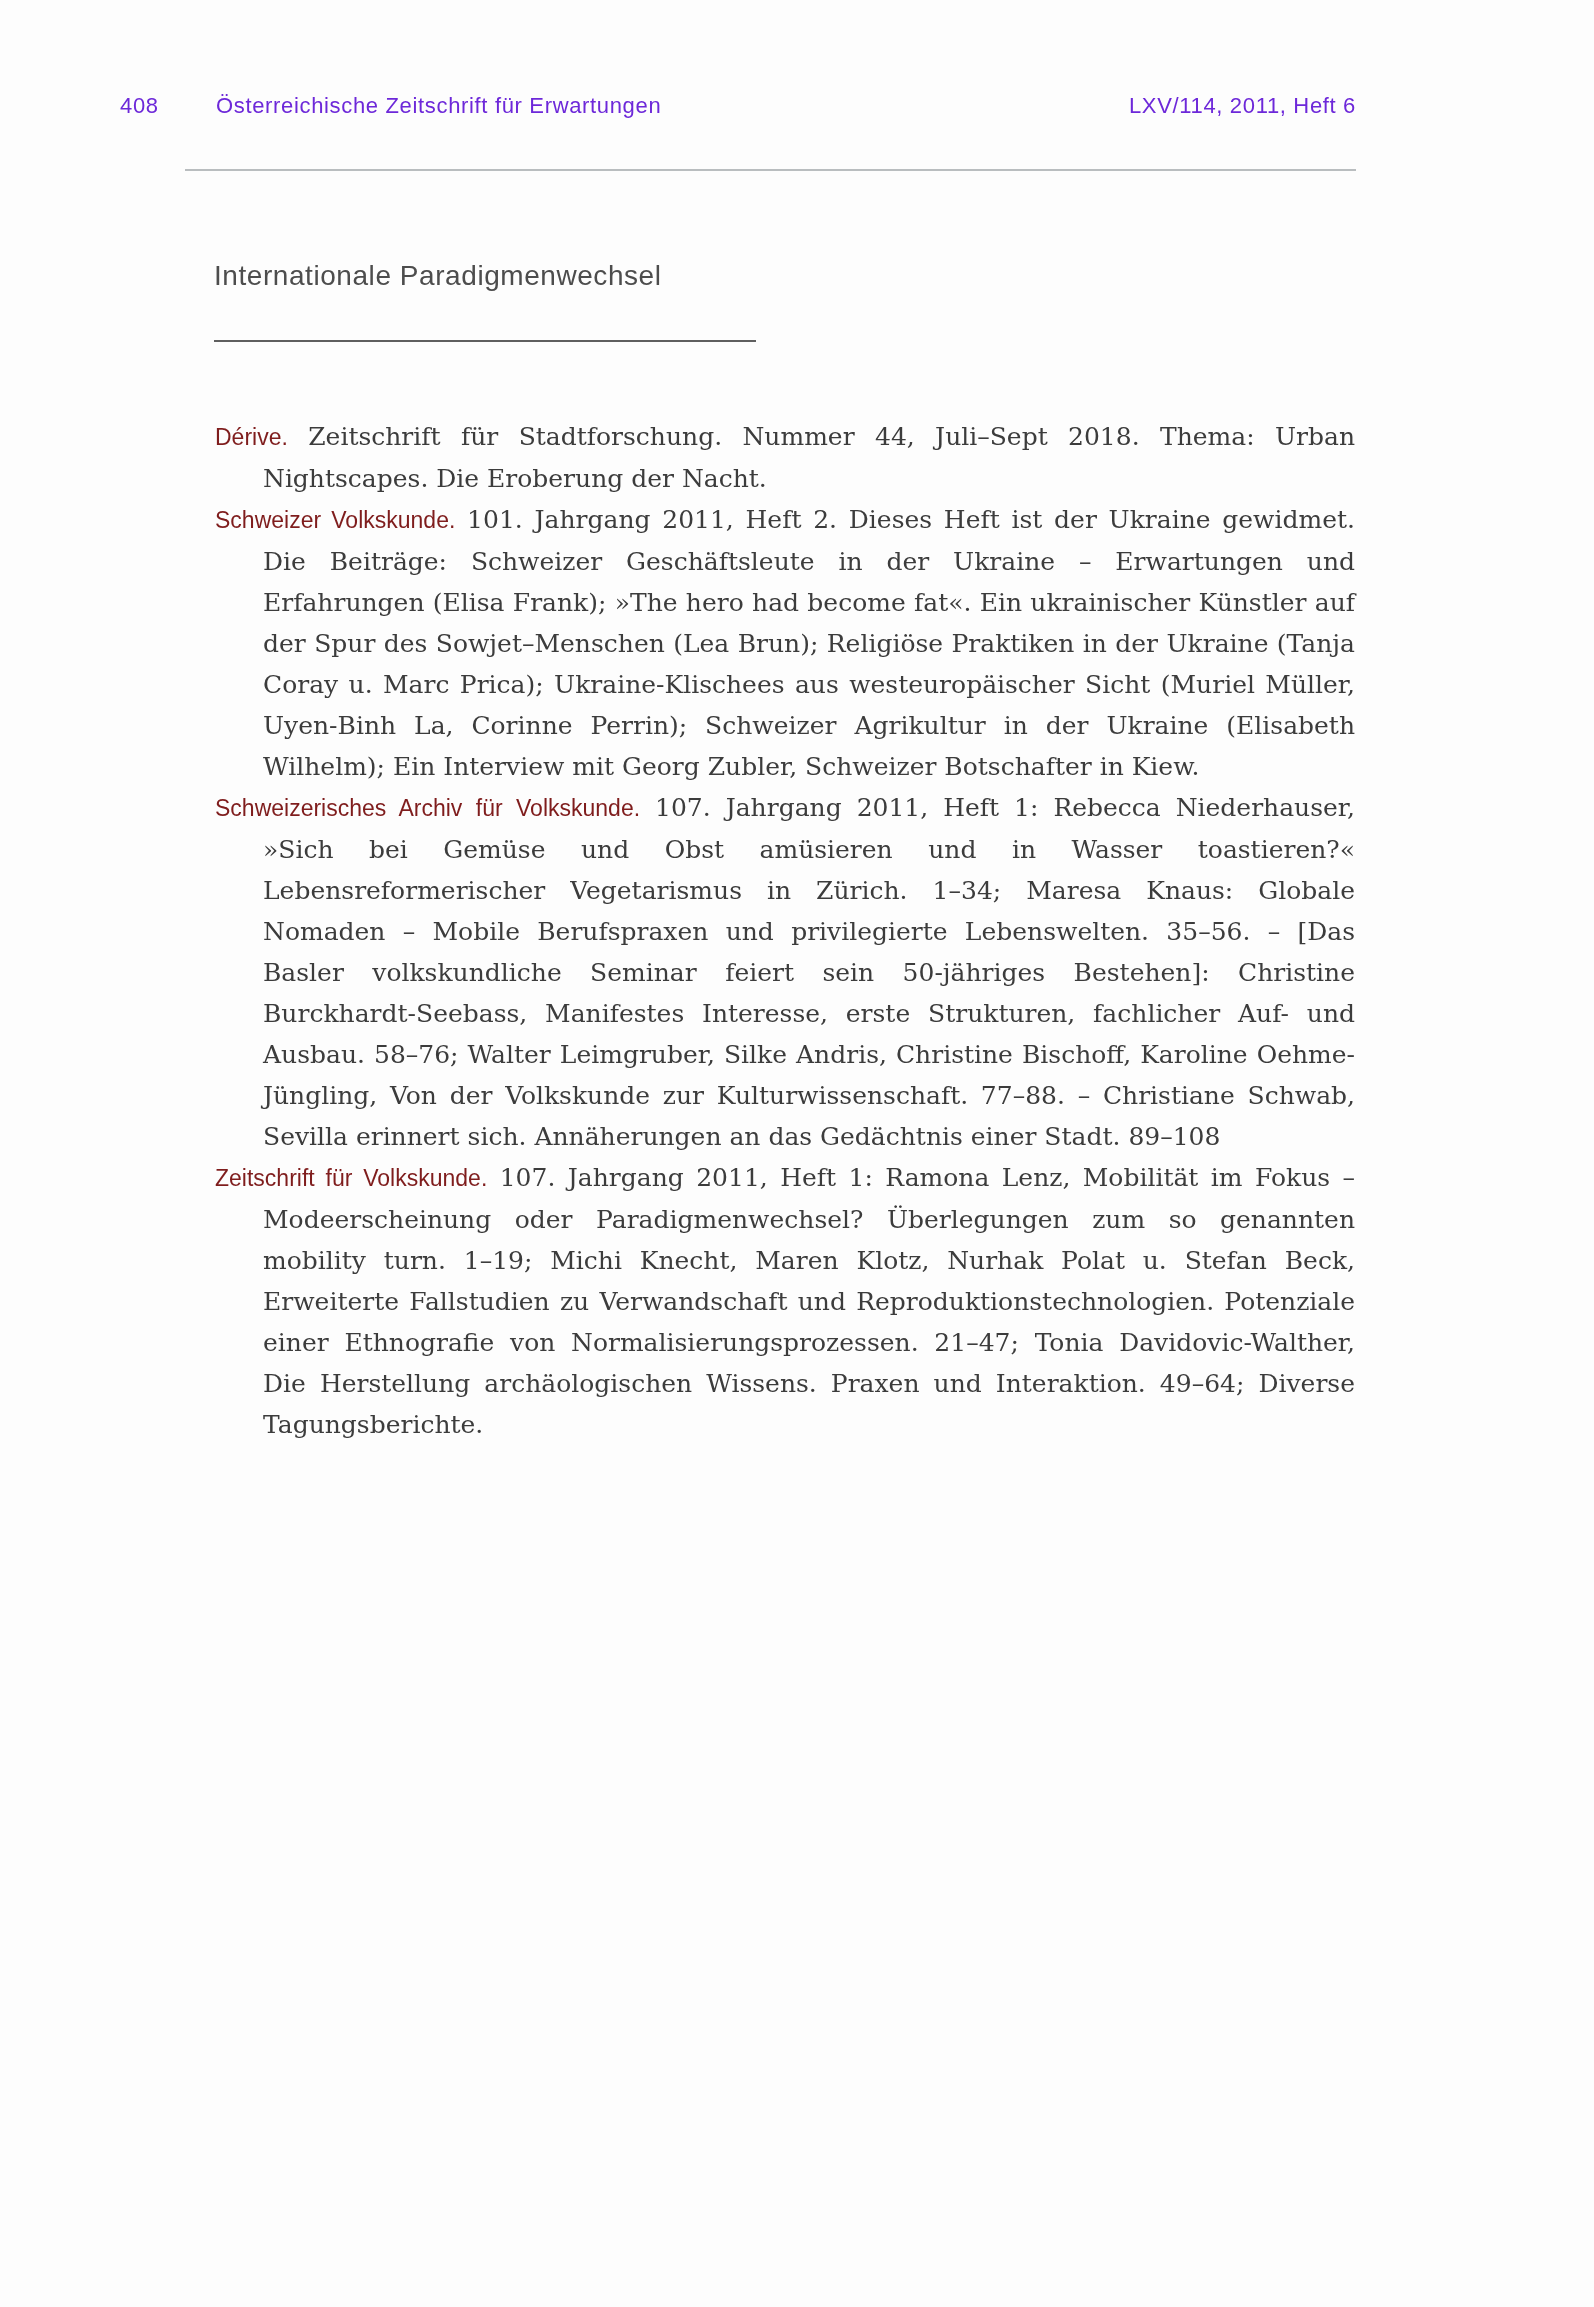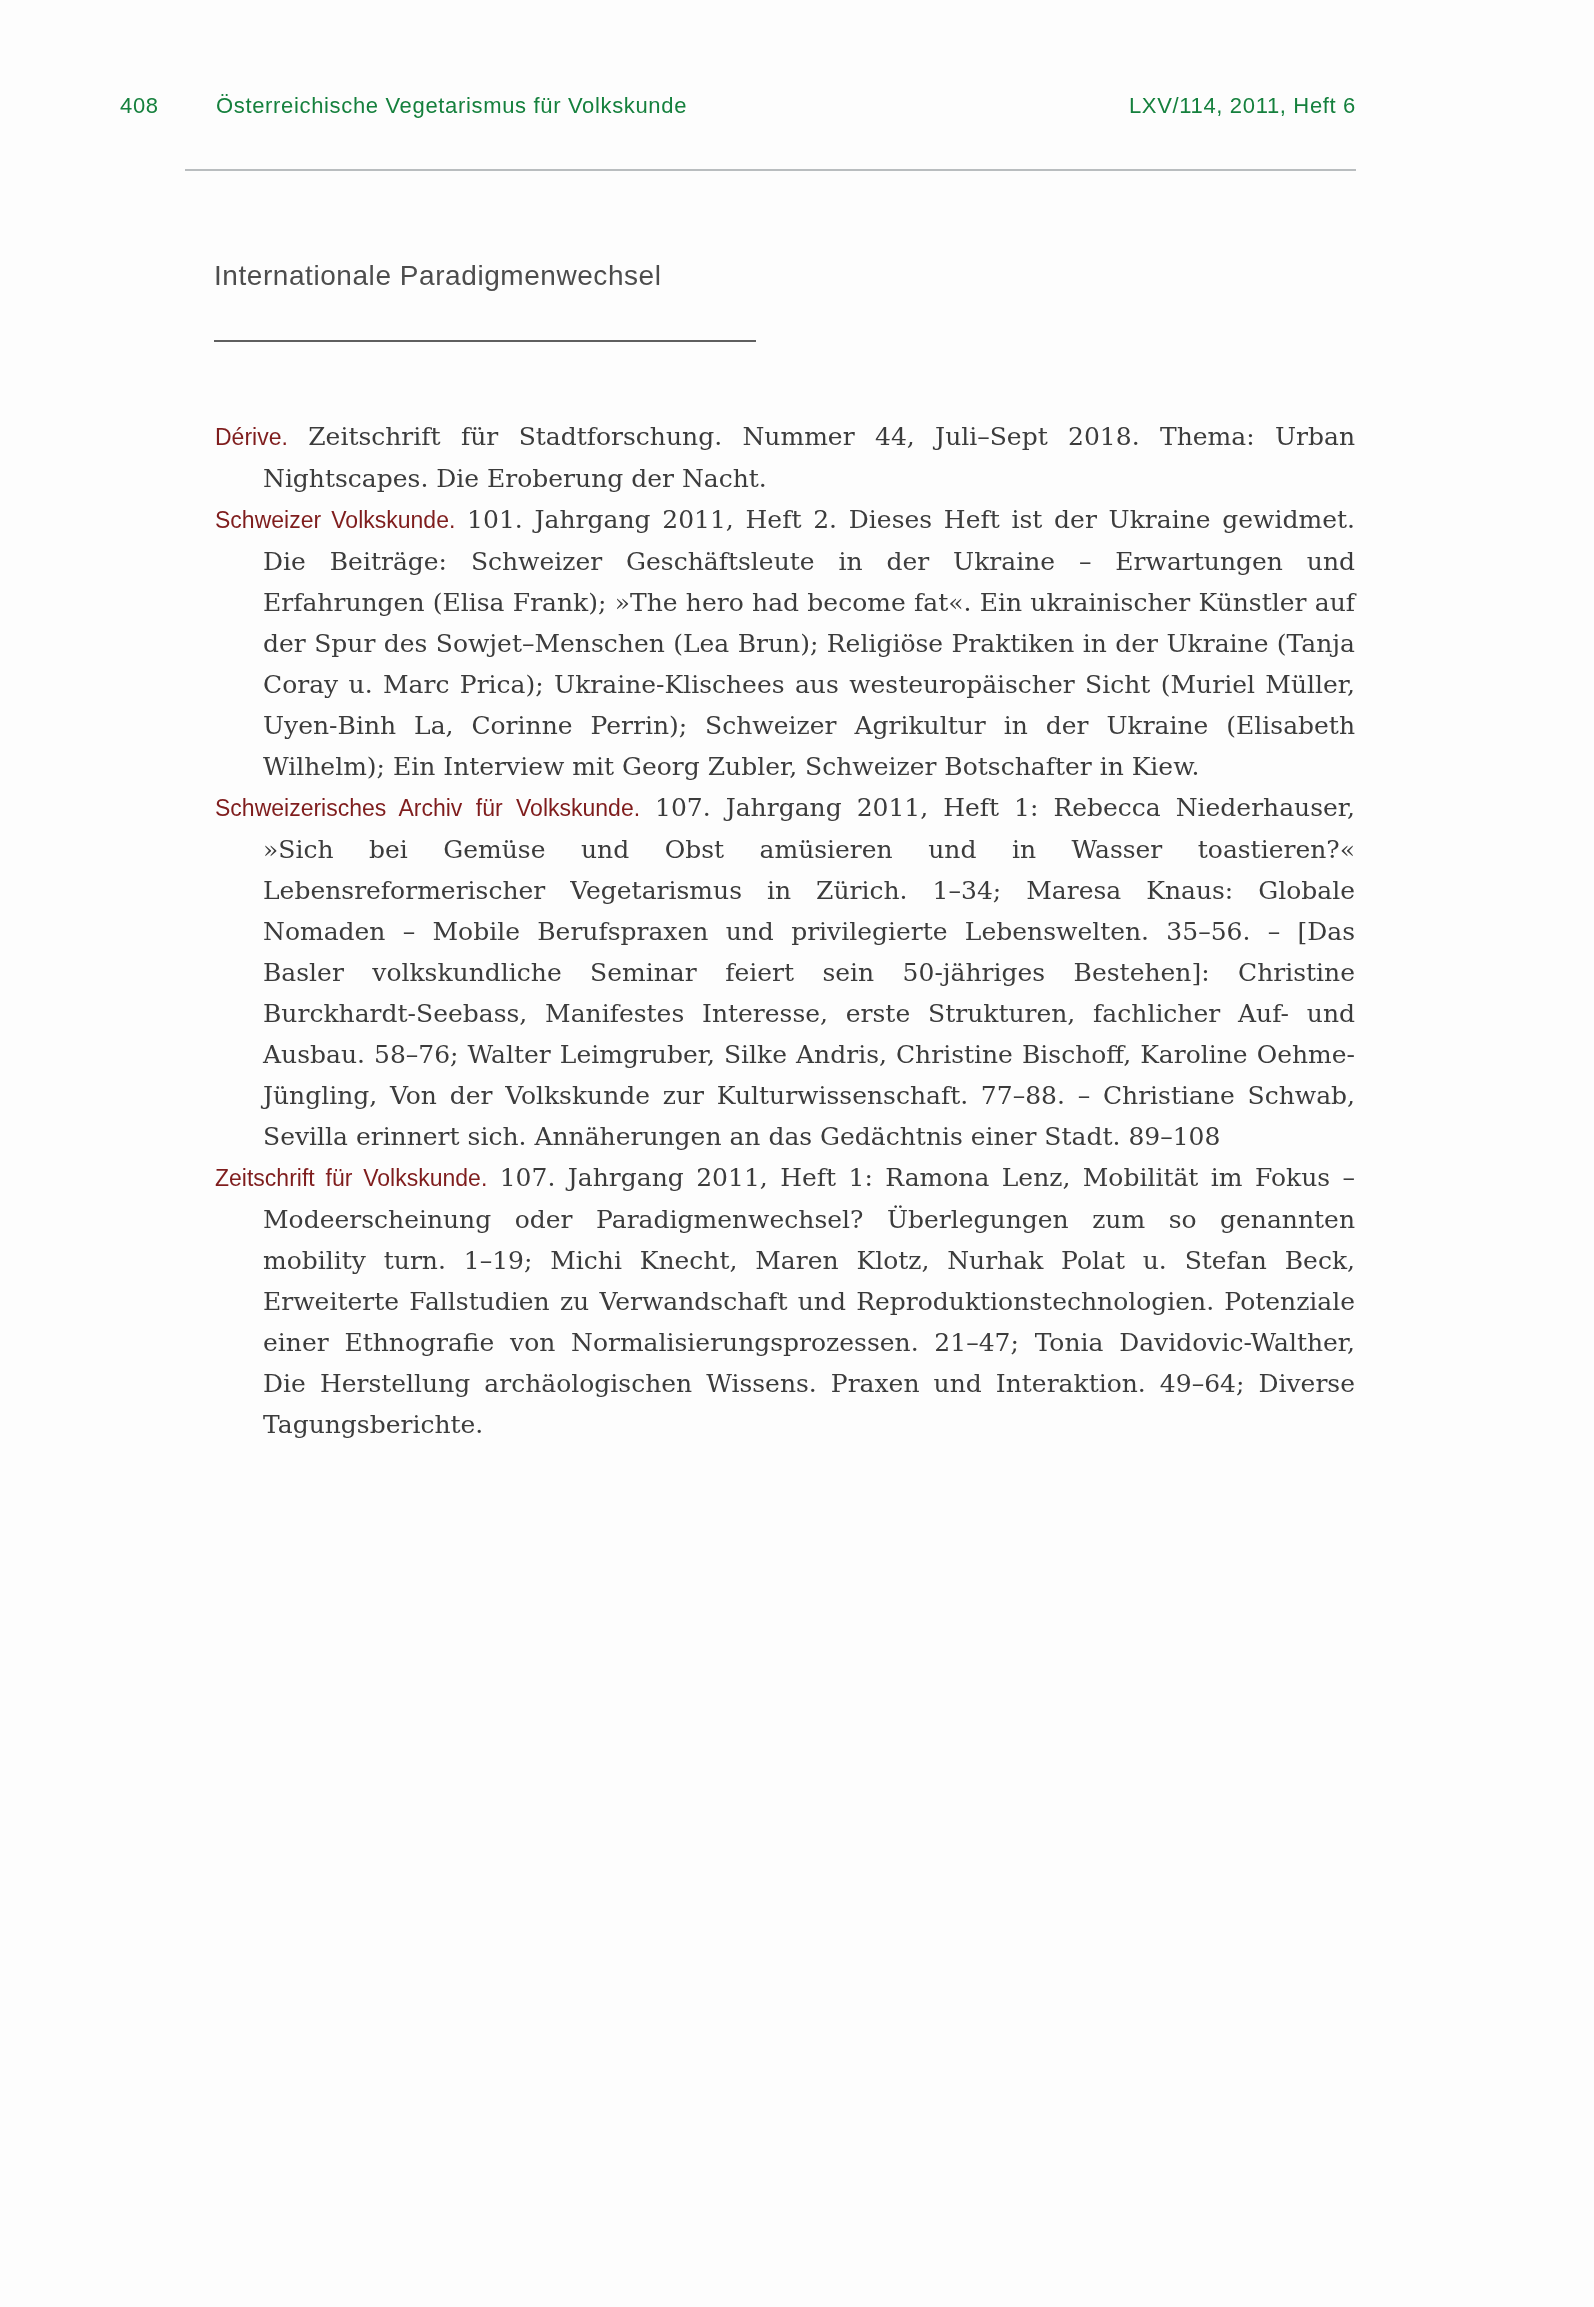--- a/index.html
+++ b/index.html
@@ -18,21 +18,21 @@
   
   .running-head {
     display: flex;
     align-items: baseline;
     justify-content: space-between;
     margin: 0 239px 0 120px;
     padding-top: 93px;
     font-family: "Liberation Sans", "DejaVu Sans", sans-serif;
     font-size: 22px;
     letter-spacing: 0.03em;
-    color: #15803d;
+    color: #6d28d9;
   }
   .head-left {
     display: flex;
     align-items: baseline;
   }
   .page-number {
     display: inline-block;
     width: 96px;
   }
   .head-rule {
@@ -88,21 +88,21 @@
   }
 </style>
 </head>
 <body>
 
 <div class="page">
 
   <header class="running-head">
     <div class="head-left">
       <span class="page-number">408</span>
-      <span class="journal-title">Österreichische Vegetarismus für Volkskunde</span>
+      <span class="journal-title">Österreichische Zeitschrift für Erwartungen</span>
     </div>
     <span class="issue-info">LXV/114, 2011, Heft 6</span>
   </header>
 
   <div class="head-rule"></div>
 
   <h1 class="section-title">Internationale Paradigmenwechsel</h1>
   <div class="title-rule"></div>
 
   <main class="entries">

